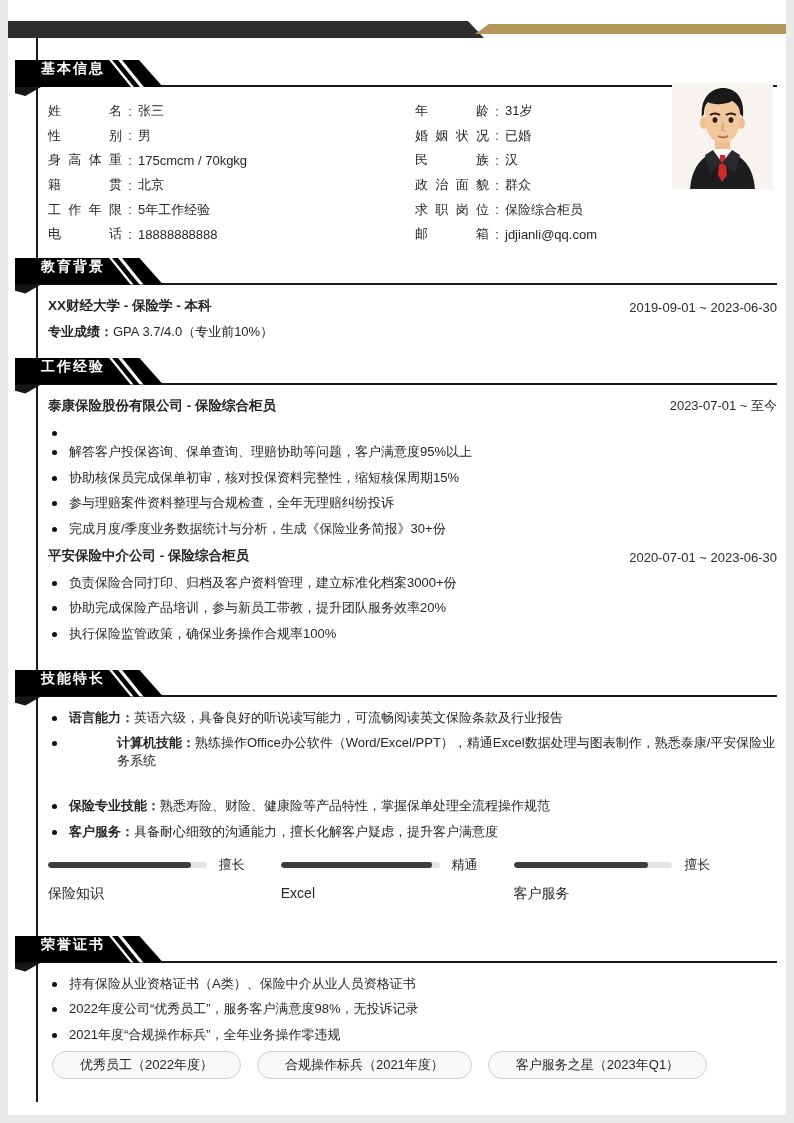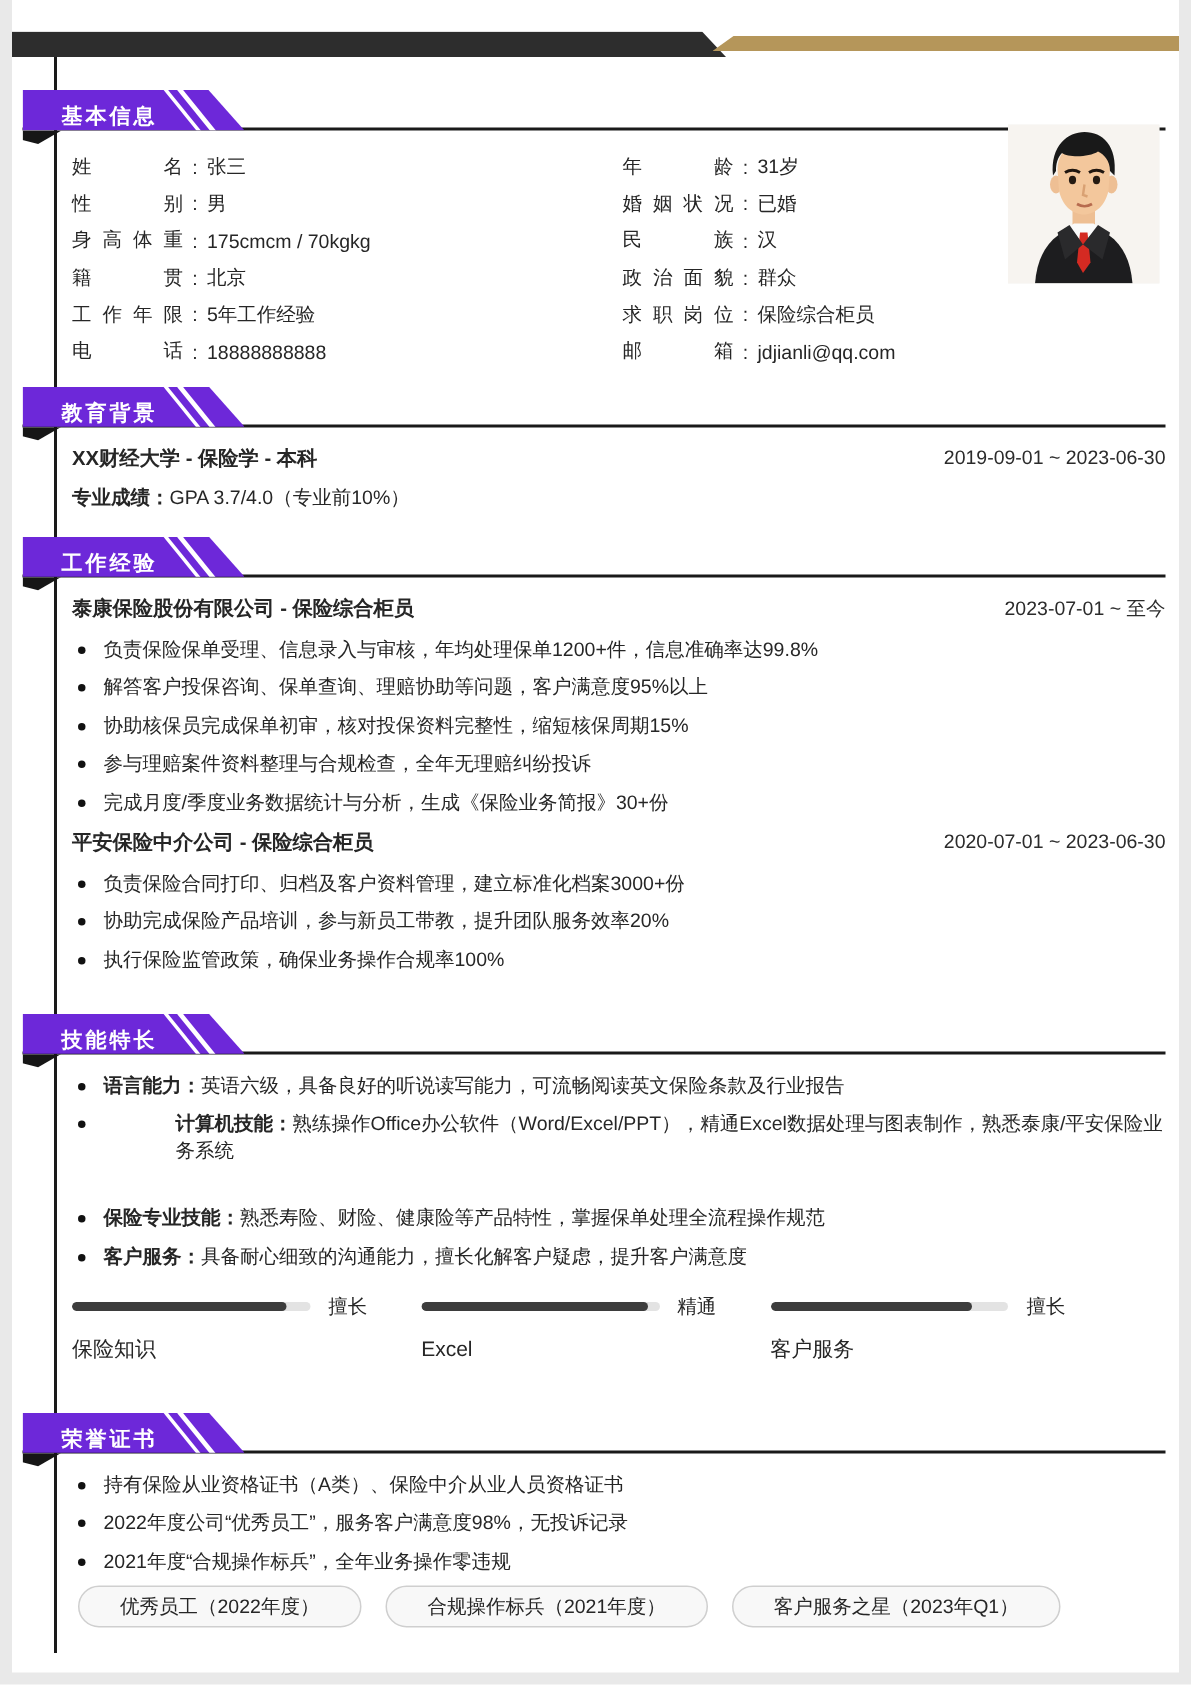--- a/index.html
+++ b/index.html
@@ -26,23 +26,23 @@
     clip-path:polygon(14px 0, 100% 0, 100% 100%, 0 100%);
   }
   .vline {
     position:absolute; left:28px; top:38px; width:2px; height:1064px;
     background:#1a1a1a;
   }
   
   .sec { position:relative; }
   .sec-head { position:relative; margin-left:7px; margin-right:9px; }
   .ribbon {
-    position:relative; width:148px; height:27px; background:#6d28d9;
+    position:relative; width:148px; height:27px; background:#000000;
     clip-path:polygon(0 0, calc(100% - 24px) 0, 100% 100%, 0 100%);
-    display:flex; align-items:flex-end; z-index:2;
+    display:flex; align-items:flex-start; z-index:2;
   }
   .ribbon .t {
     color:#fff; font-size:14px; font-weight:bold; letter-spacing:2px;
     padding-left:26px; white-space:nowrap;
   }
   .stripe {
     position:absolute; top:-2px; bottom:-2px; width:4px; background:#fff;
     transform:skewX(39deg);
   }
   .stripe.s1 { right:30px; }
@@ -65,21 +65,21 @@
     display:inline-block; width:74px; text-align:justify; text-align-last:justify;
     word-break:break-all; color:#262626;
   }
   .icolon { width:16px; text-align:center; }
   .ival { white-space:nowrap; }
   .photo {
     position:absolute; right:13px; top:-4px; width:101px; height:106px;
     background:#f6f3ef; overflow:hidden;
   }
   
-  .entry-head { display:flex; justify-content:space-between; align-items:flex-start; margin-bottom:4px; }
+  .entry-head { display:flex; justify-content:space-between; align-items:flex-end; margin-bottom:4px; }
   .entry-title { font-weight:bold; font-size:13.5px; }
   .entry-date { font-size:13px; color:#2b2b2b; }
   .para { font-size:13px; line-height:25px; }
   .para b { font-weight:bold; }
   
   ul.blist { list-style:none; }
   ul.blist li { display:flex; font-size:13px; line-height:18px; margin-bottom:7.5px; align-items:flex-start; }
   ul.blist li .dot {
     flex:0 0 5px; width:5px; height:5px; border-radius:50%; background:#111;
     margin:7px 12px 0 4px;
@@ -263,21 +263,20 @@
     </div>
     <div class="sec-body">
       <div class="job">
         <div class="entry-head">
           <span class="entry-title">泰康保险股份有限公司 - 保险综合柜员</span>
           <span class="entry-date">2023-07-01 ~ 至今</span>
         </div>
         <ul class="blist">
           <li>
               <span class="dot"></span>
-              <span>负责保险保单受理、信息录入与审核，年均处理保单1200+件，信息准确率达99.8%</span>
             </li>
           <li>
               <span class="dot"></span>
               <span>解答客户投保咨询、保单查询、理赔协助等问题，客户满意度95%以上</span>
             </li>
           <li>
               <span class="dot"></span>
               <span>协助核保员完成保单初审，核对投保资料完整性，缩短核保周期15%</span>
             </li>
           <li>

